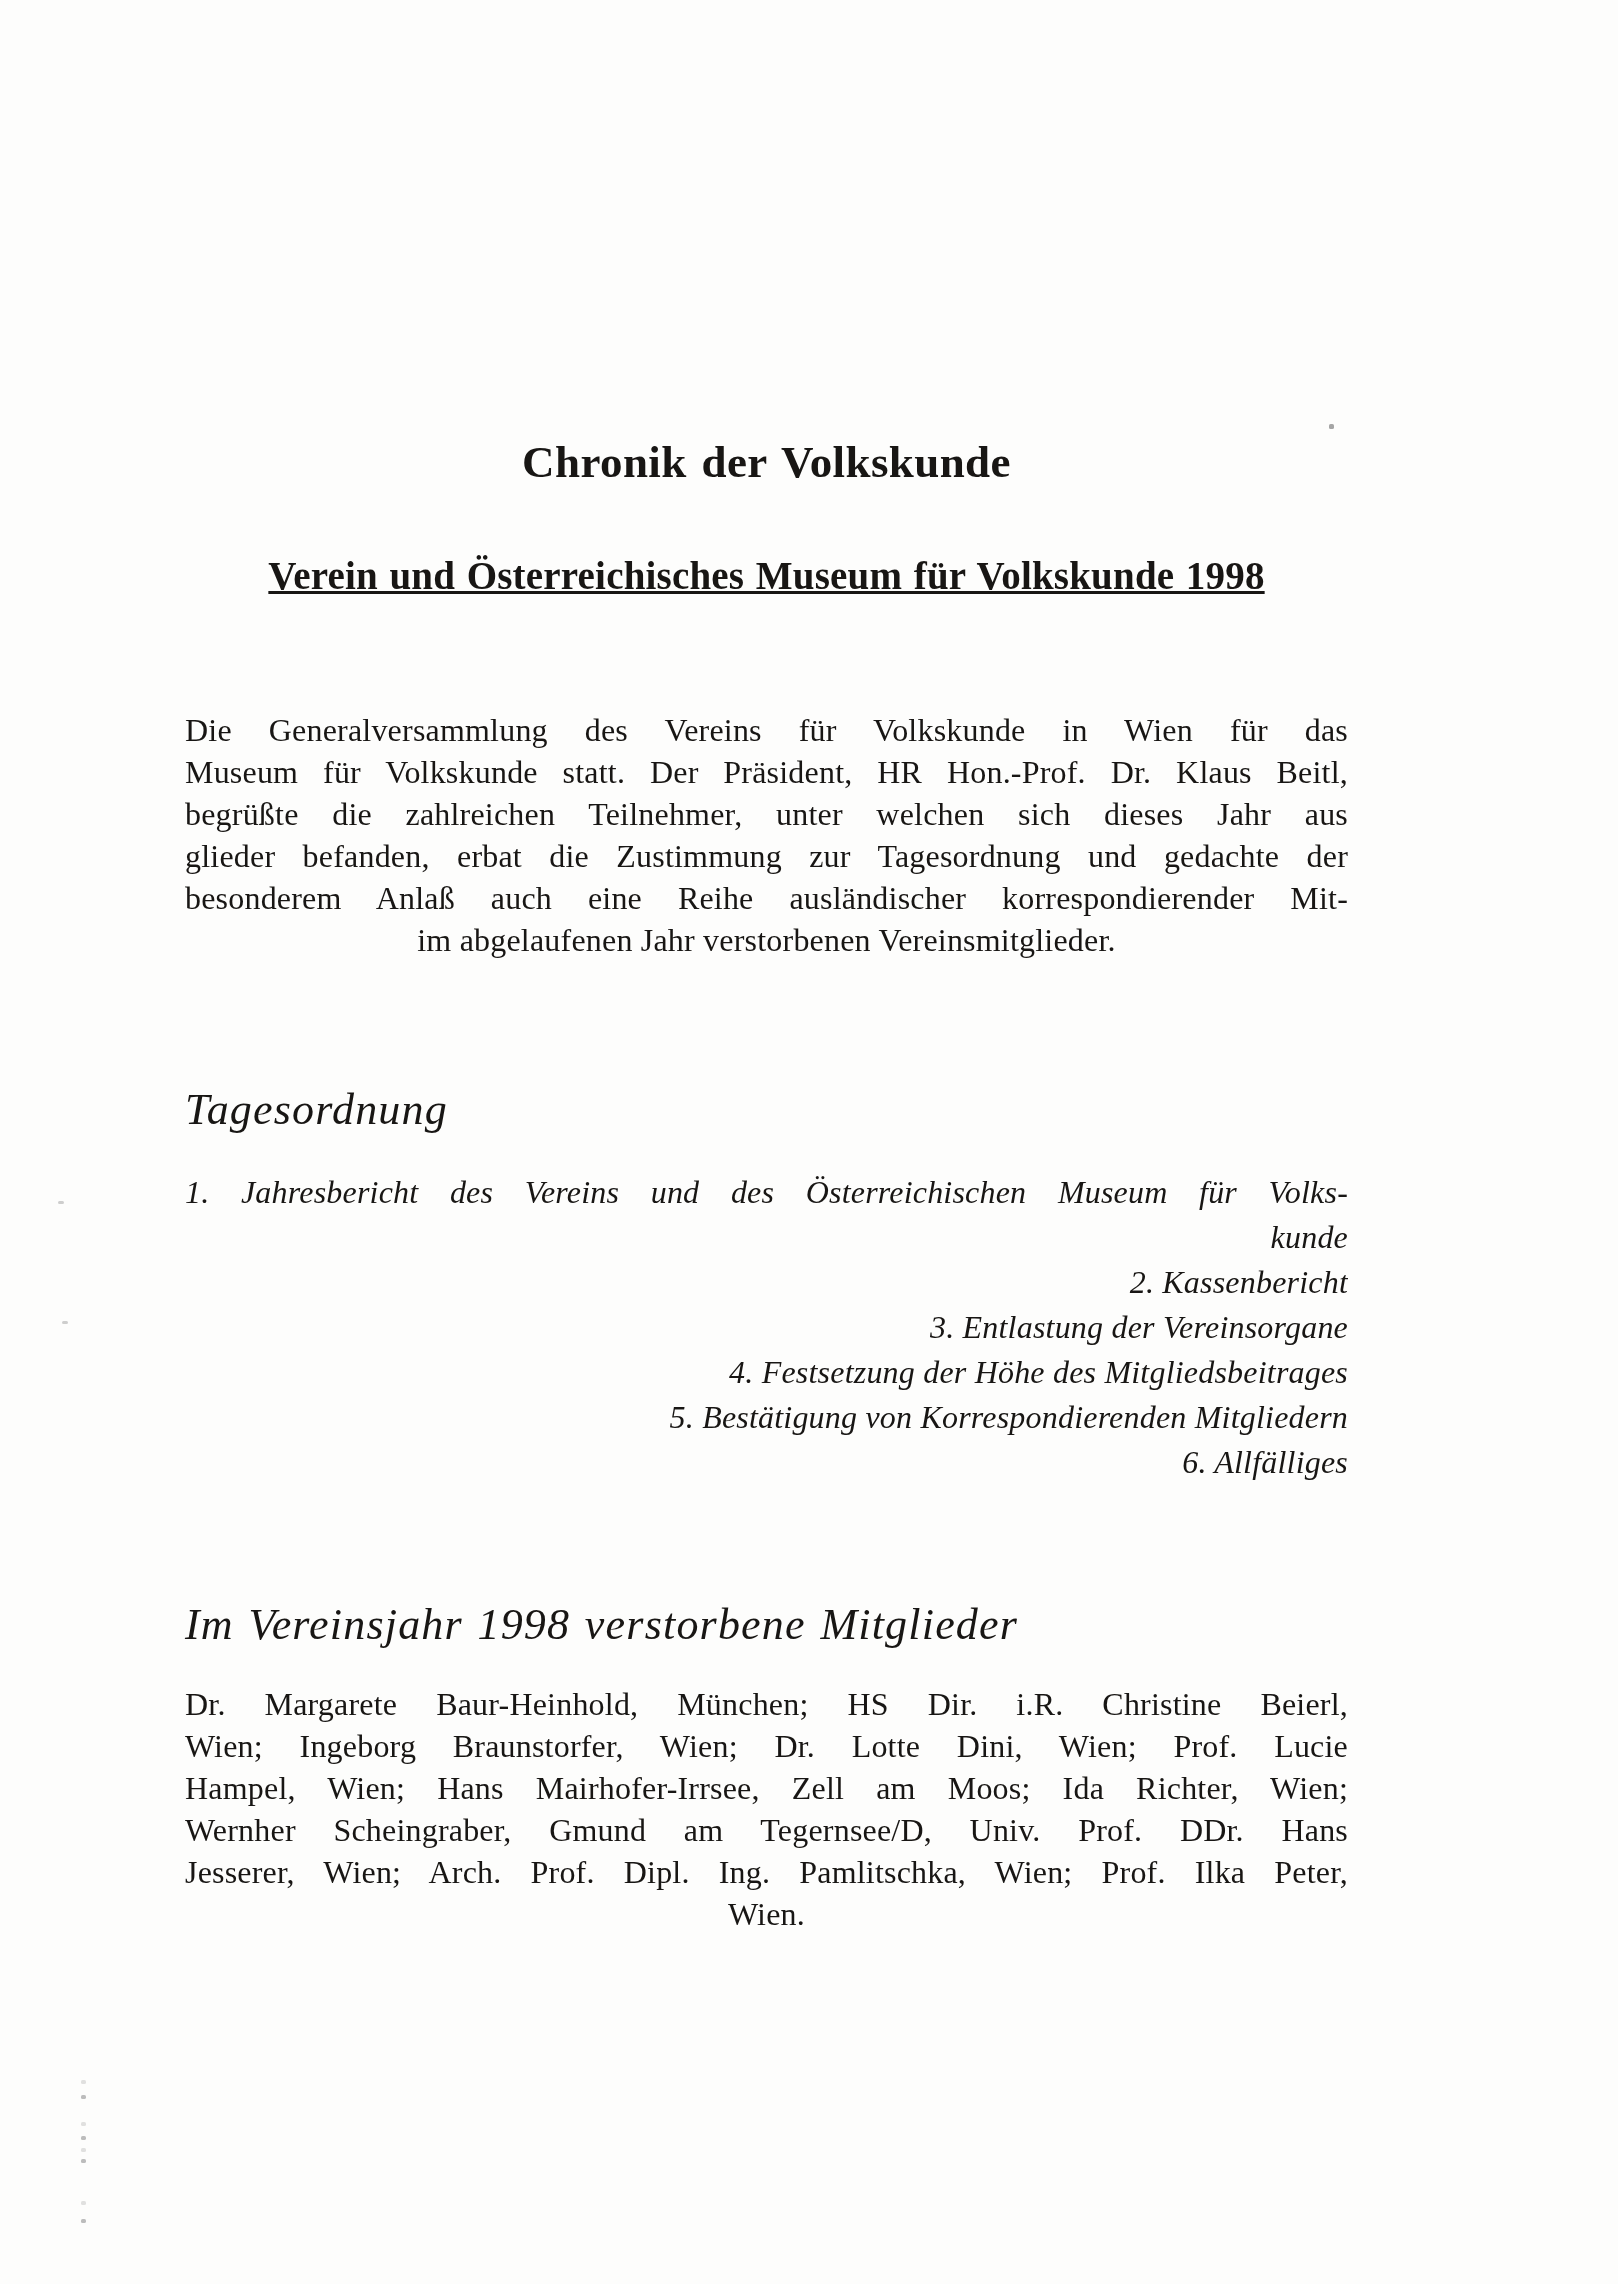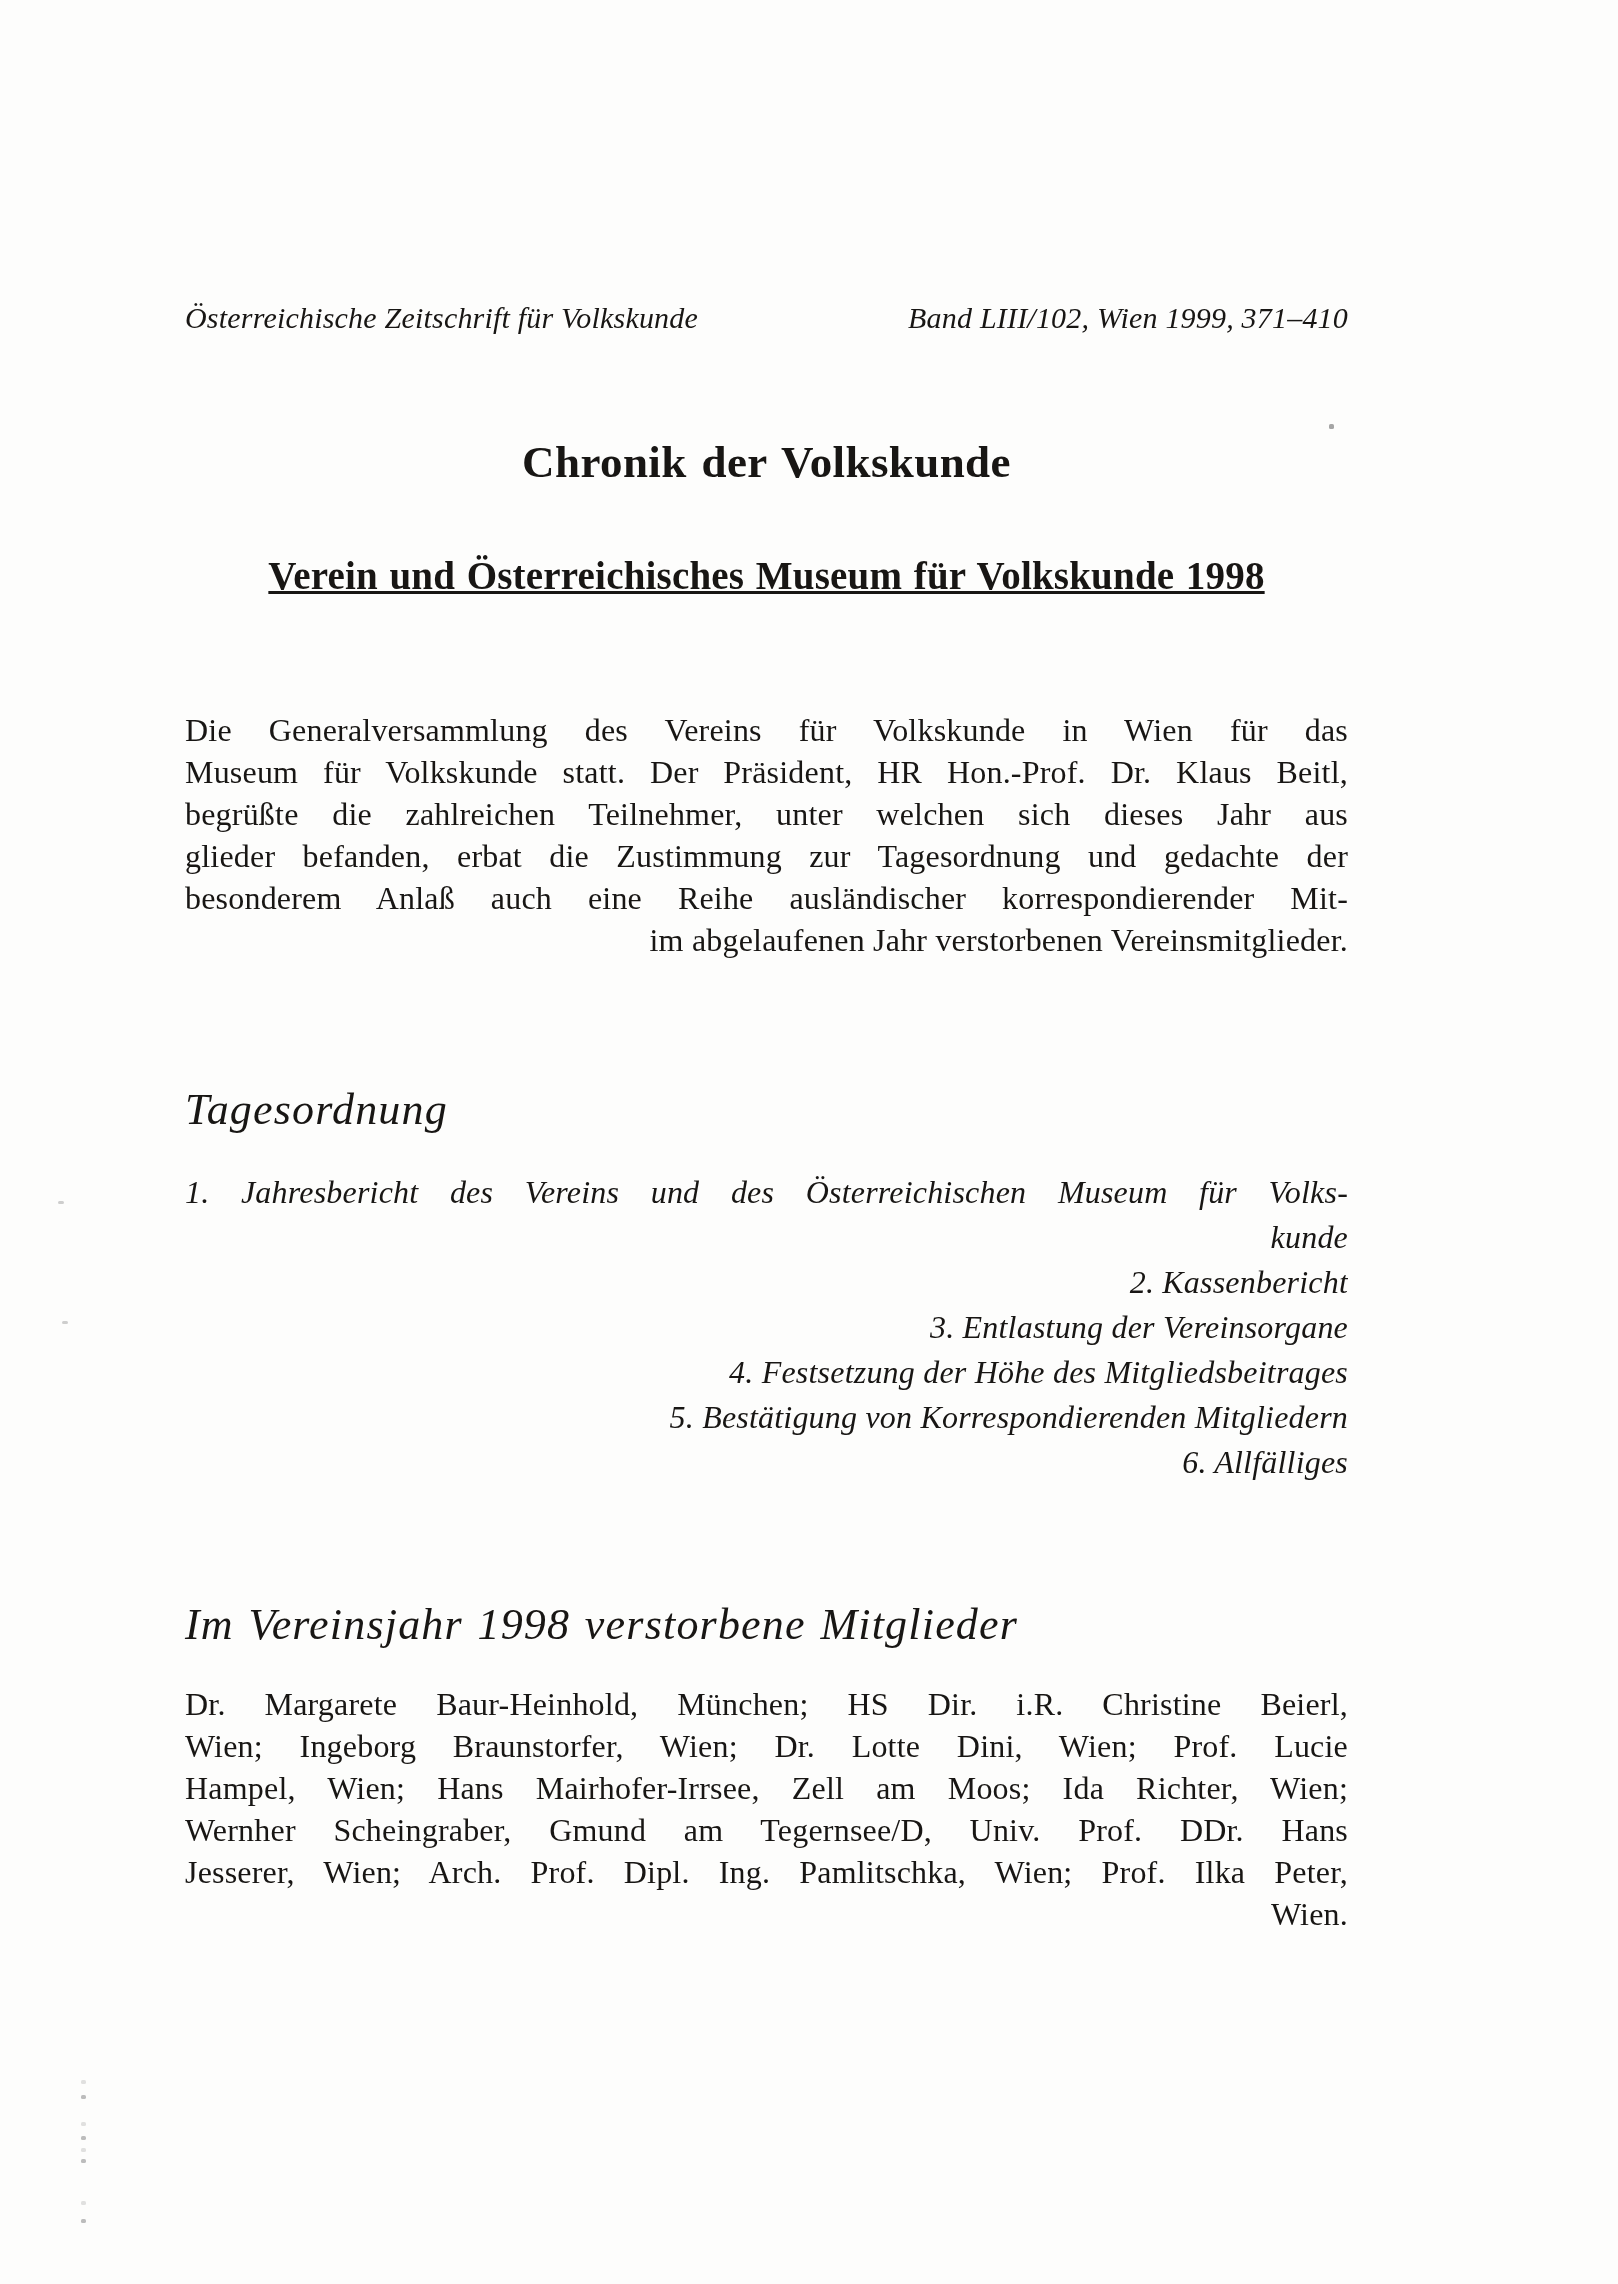--- a/index.html
+++ b/index.html
@@ -56,21 +56,21 @@
     word-spacing: 1.6px;
     text-decoration: underline;
   }
 
   
   .para { font-size: 32px; letter-spacing: 0.2px; }
   .para .line {
     line-height: 42px;
     height: 42px;
     overflow: hidden;
-    text-align: right;
+    text-align: center;
   }
   
   .jpara .line:not(:last-child) { text-align: justify; }
   .jpara .line:not(:last-child)::after {
     content: "";
     display: inline-block;
     width: 100%;
     height: 0;
   }
 
@@ -140,24 +140,20 @@
     background: #9a9a9a;
     opacity: 0.65;
   }
   .dotted-line .dot:nth-child(odd) { opacity: 0.4; background: #b5b5b5; }
 </style>
 </head>
 <body>
 
 <div class="page">
 
-  <div class="tb header-row">
-    <span>Österreichische Zeitschrift für Volkskunde</span>
-    <span>Band LIII/102, Wien 1999, 371–410</span>
-  </div>
 
   <div class="tb main-title">Chronik der Volkskunde</div>
 
   <div class="tb subtitle">Verein und Österreichisches Museum für Volkskunde 1998</div>
 
   <div id="intro-paragraph" class="tb para jpara">
       <div class="line">Die Generalversammlung des Vereins für Volkskunde in Wien für das</div>
       <div class="line">Museum für Volkskunde statt. Der Präsident, HR Hon.-Prof. Dr. Klaus Beitl,</div>
       <div class="line">begrüßte die zahlreichen Teilnehmer, unter welchen sich dieses Jahr aus</div>
       <div class="line">glieder befanden, erbat die Zustimmung zur Tagesordnung und gedachte der</div>

